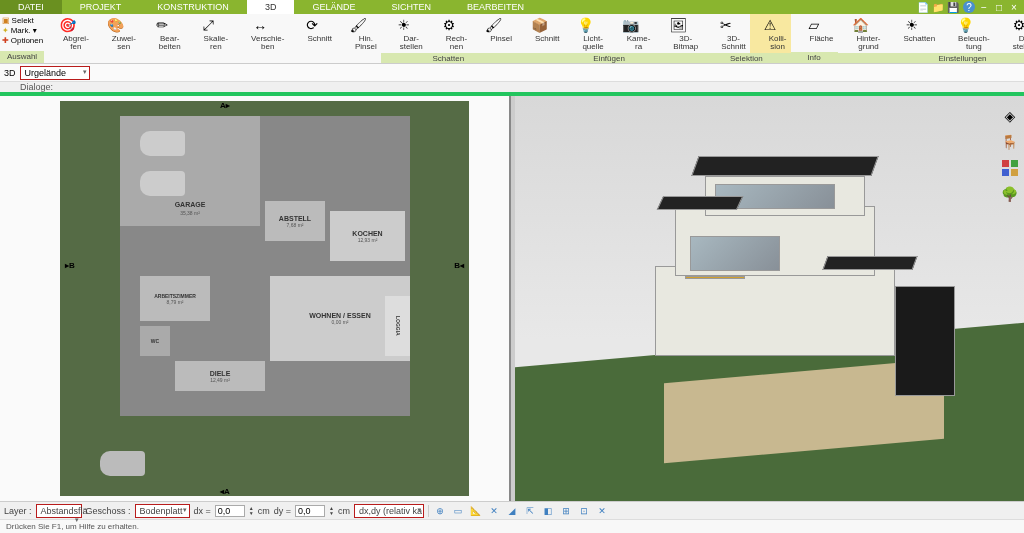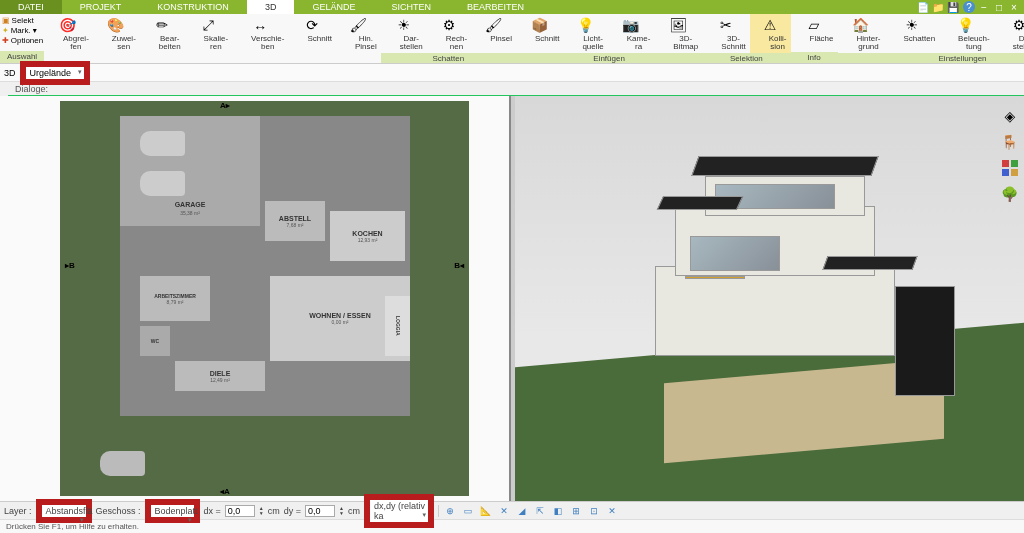--- a/index.html
+++ b/index.html
@@ -21,25 +21,25 @@
 .ribbon-btn.highlight { background: #f8e8a0; }
 .ribbon-icon { width: 18px; height: 18px; margin-bottom: 1px; display: flex; align-items: center; justify-content: center; font-size: 14px; }
 .ribbon-label { font-size: 8px; color: #333; text-align: center; line-height: 1; white-space: pre; margin-left: 15px; }
 .ribbon-group-label { height: 12px; font-size: 8px; text-align: center; background: #d8e8b0; color: #444; padding-top: 1px; }
 .selekt-group { width: 44px; }
 .selekt-top { font-size: 8px; padding: 2px; display: flex; flex-direction: column; gap: 1px; }
 .selekt-item { display: flex; align-items: center; gap: 2px; }
 
 
 .secondary-bar { height: 18px; background: #fafafa; border-bottom: 1px solid #ddd; display: flex; align-items: center; padding: 0 4px; gap: 4px; font-size: 9px; }
-.dropdown { border: 6px solid #b91c1c; padding: 1px 0 1px 4px; background: white; font-size: 9px; position: relative; }
+.dropdown { border: 1px solid #b91c1c; padding: 1px 0 1px 4px; background: white; font-size: 9px; position: relative; }
 .dropdown::after { content: "▾"; position: absolute; right: 2px; font-size: 7px; color: #666; }
 
 
-.dialoge-bar { height: 14px; background: #f0f0f0; border-bottom: 1px solid #22c55e; padding: 0 7px; font-size: 9px; color: #555; display: flex; align-items: center; margin-left: 8px; }
+.dialoge-bar { height: 14px; background: #f0f0f0; border-bottom: 4px solid #22c55e; padding: 0 20px; font-size: 9px; color: #555; display: flex; align-items: center; }
 
 
 .viewport { flex: 1; display: flex; background: #fff; position: relative; }
 .pane { flex: 1; position: relative; overflow: hidden; }
 .pane-left { border-right: 2px solid #888; }
 .splitter { width: 4px; background: #ccc; cursor: col-resize; }
 
 
 .floorplan { position: absolute; inset: 0; background: #fafafa; }
 .fp-paper { position: absolute; left: 60px; top: 5px; right: 40px; bottom: 5px; background: #556b45; }
@@ -339,21 +339,21 @@
             <rect x="9" y="9" width="7" height="7" fill="#d0a040"></rect>
           </svg>
         </div>
       <div class="right-tool" style="color:#3a8030">🌳</div>
     </div>
   </div>
 </div>
 
 <div class="bottom-bar">
   <span>Layer :</span>
-  <div class="dropdown" style="width:56px">Abstandsflä</div>
+  <div class="dropdown" style="width:46px">Abstandsflä</div>
   <span>Geschoss :</span>
   <div class="dropdown" style="width:55px">Bodenplatt</div>
   <span>dx =</span>
   <input class="bb-input" value="0,0" style="">
   <div style="display:flex;flex-direction:column;font-size:5px;line-height:1">
       <span>▲</span>
       <span>▼</span>
     </div>
   <span>cm</span>
   <span>dy =</span>

